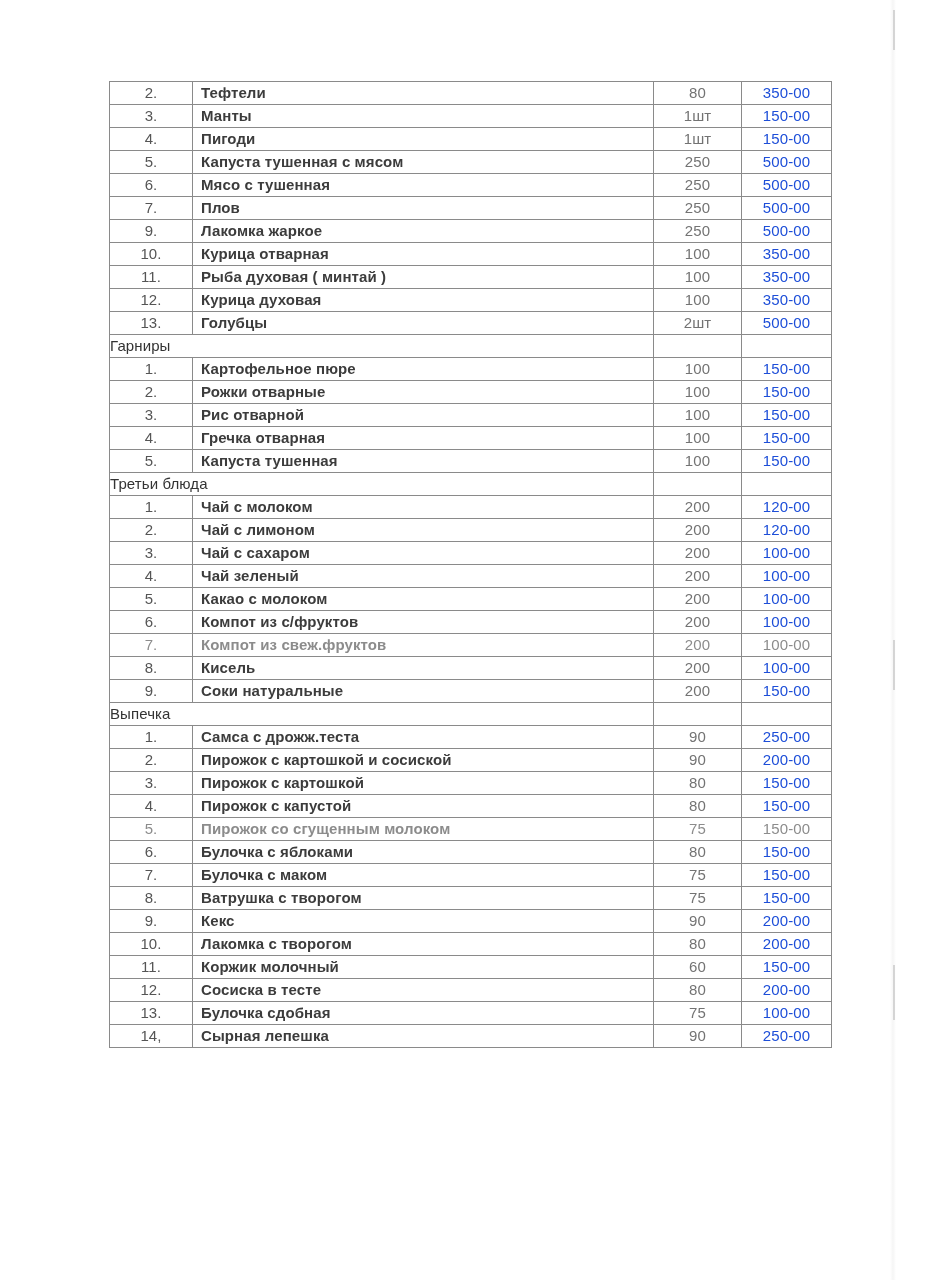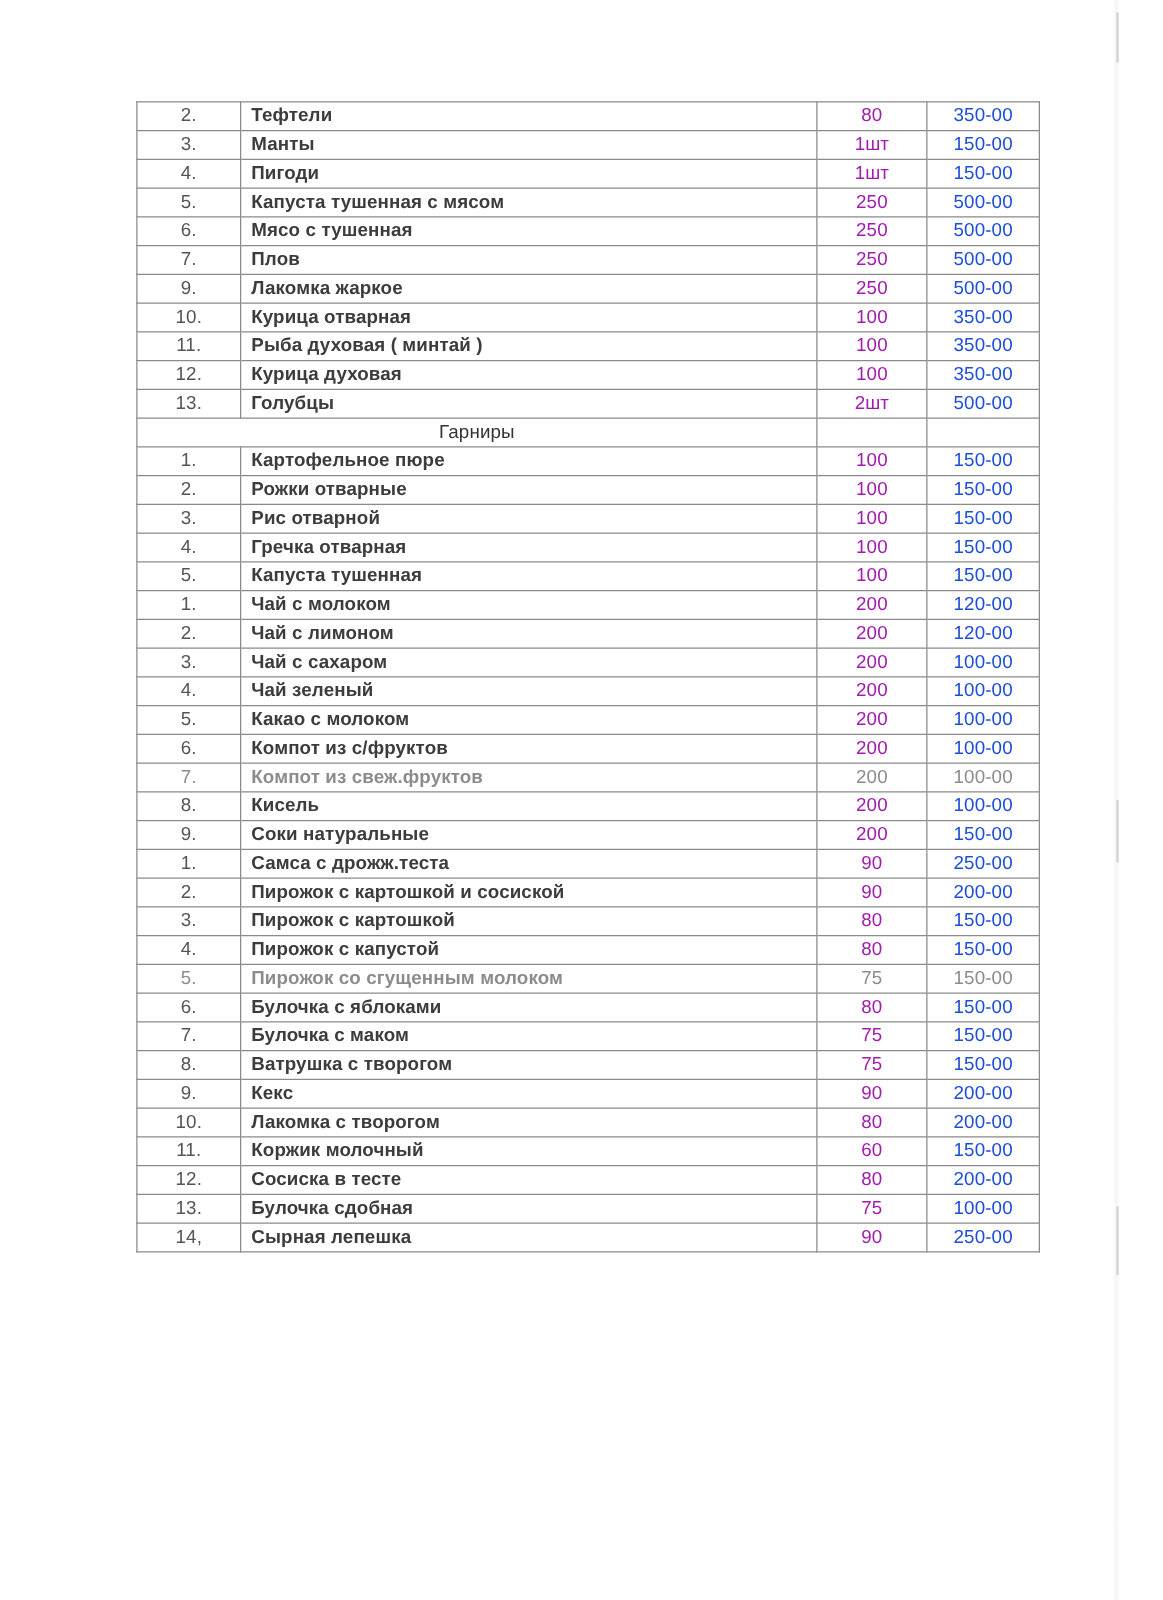--- a/index.html
+++ b/index.html
@@ -34,23 +34,23 @@
     white-space: nowrap;
     overflow: hidden;
     letter-spacing: 0.1px;
   }
   col.c-num { width: 83px; }
   col.c-name { width: 461px; }
   col.c-qty { width: 88px; }
   col.c-price { width: 90px; }
   td.num { text-align: center; color: #555; }
   td.name { padding-left: 8px !important; color: #3c3c3c; font-weight: bold; }
-  td.qty { text-align: center; color: #a21caf; }
+  td.qty { text-align: center; color: #737373; }
   td.price { text-align: center; color: #1d4ed8; }
-  td.section { text-align: center; color: #333; }
+  td.section { text-align: left; color: #333; }
   tr.faint td { color: #8c8c8c; }
 </style>
 </head>
 <body>
 
 <div class="page-noise-right"></div>
 <div class="edge-mark" style="left:893px; top:10px; height:40px;"></div>
 <div class="edge-mark" style="left:893px; top:640px; height:50px;"></div>
 <div class="edge-mark" style="left:893px; top:965px; height:55px;"></div>
 
@@ -157,20 +157,25 @@
         <td class="qty">100</td>
         <td class="price">150-00</td>
       </tr>
       <tr>
         <td class="num">5.</td>
         <td class="name">Капуста тушенная</td>
         <td class="qty">100</td>
         <td class="price">150-00</td>
       </tr>
       <tr>
+        <td colspan="2" class="section">Третьи  блюда</td>
+        <td></td>
+        <td></td>
+      </tr>
+      <tr>
         <td class="num">1.</td>
         <td class="name">Чай с молоком</td>
         <td class="qty">200</td>
         <td class="price">120-00</td>
       </tr>
       <tr>
         <td class="num">2.</td>
         <td class="name">Чай с лимоном</td>
         <td class="qty">200</td>
         <td class="price">120-00</td>
@@ -209,20 +214,25 @@
         <td class="num">8.</td>
         <td class="name">Кисель</td>
         <td class="qty">200</td>
         <td class="price">100-00</td>
       </tr>
       <tr>
         <td class="num">9.</td>
         <td class="name">Соки натуральные</td>
         <td class="qty">200</td>
         <td class="price">150-00</td>
+      </tr>
+      <tr>
+        <td colspan="2" class="section">Выпечка</td>
+        <td></td>
+        <td></td>
       </tr>
       <tr>
         <td class="num">1.</td>
         <td class="name">Самса с дрожж.теста</td>
         <td class="qty">90</td>
         <td class="price">250-00</td>
       </tr>
       <tr>
         <td class="num">2.</td>
         <td class="name">Пирожок с картошкой и сосиской</td>

